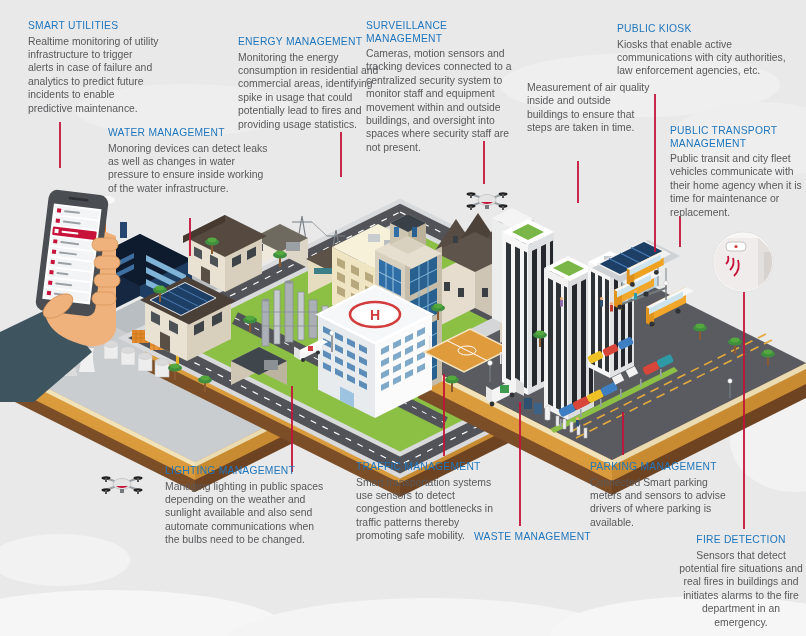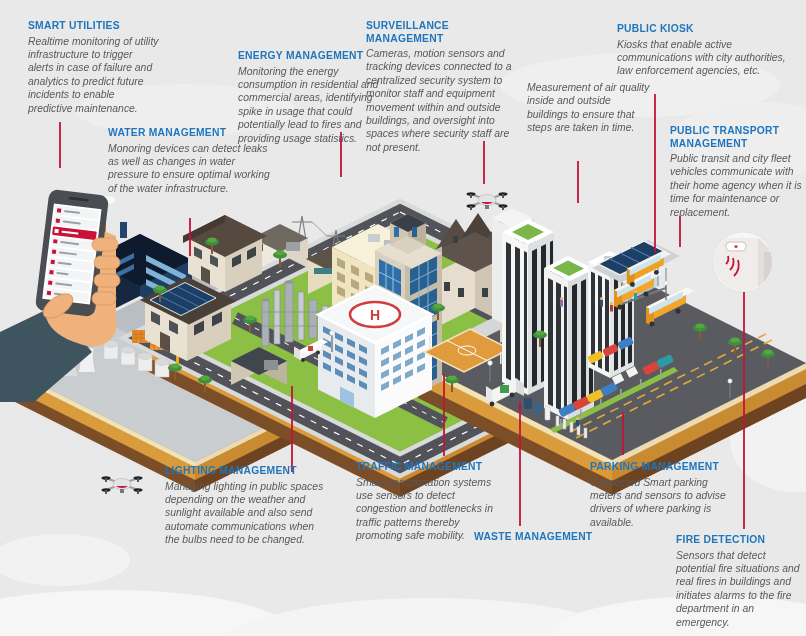--- a/index.html
+++ b/index.html
@@ -1,35 +1,35 @@
 <!DOCTYPE html>
 <html><head>
 <meta charset="utf-8">
 <style>
   html,body{margin:0;padding:0;}
   body{width:806px;height:636px;position:relative;background:#e9e9e9;overflow:hidden;
        font-family:"Liberation Sans",sans-serif;}
   #stage{position:absolute;left:0;top:0;width:806px;height:636px;}
   svg{position:absolute;left:0;top:0;}
   .callout{position:absolute;z-index:30;}
-  .callout h3{margin:0 0 2px 0;font-size:10.3px;font-weight:bold;color:#1f76bd;
+  .callout h3{margin:0 0 2px 0;font-size:10.3px;font-weight:normal;color:#1f76bd;
               letter-spacing:.25px;line-height:12.5px;}
-  .callout p{margin:0;font-size:10.4px;line-height:13.4px;color:#58595b;font-style:italic;}
+  .callout p{margin:0;font-size:10.4px;line-height:13.4px;color:#58595b;}
   .c0{left:28px;top:20px;width:132px;}
   .c1{left:108px;top:127px;width:165px;}
-  .c2{left:238px;top:50px;width:142px;}
+  .c2{left:238px;top:36px;width:142px;}
   .c3{left:366px;top:20px;width:146px;}
   .c4{left:527px;top:81px;width:126px;}
   .c5{left:617px;top:23px;width:178px;}
   .c6{left:670px;top:125px;width:134px;}
   .c7{left:165px;top:465px;width:160px;}
   .c8{left:356px;top:461px;width:142px;}
   .c9{left:474px;top:531px;width:142px;}
   .c10{left:590px;top:461px;width:142px;}
-  .c11{left:676px;top:534px;width:130px;}
+  .c11{left:676px;top:534px;width:130px;text-align:center;}
 </style>
 </head>
 <body>
 
 <div id="stage">
 
 <svg width="806" height="636" viewBox="0 0 806 636">
 
   <g>
     <ellipse cx="640" cy="85" rx="140" ry="32" fill="#efefef"></ellipse>
@@ -784,21 +784,21 @@
     <line x1="744" y1="292" x2="744" y2="529"></line>
   </g>
 </svg>
 
 <div class="callout c0">
   <h3>SMART UTILITIES</h3>
   <p>Realtime monitoring of utility infrastructure to trigger alerts in case of failure and analytics to predict future incidents to enable predictive maintenance.</p>
 </div>
 <div class="callout c1">
   <h3>WATER MANAGEMENT</h3>
-  <p>Monoring devices can detect leaks as well as changes in water pressure to ensure optimal working of the water infrastructure.</p>
+  <p>Monoring devices can detect leaks as well as changes in water pressure to ensure inside working of the water infrastructure.</p>
 </div>
 <div class="callout c2">
   <h3>ENERGY MANAGEMENT</h3>
   <p>Monitoring the energy consumption in residential and commercial areas, identifying spike in usage that could potentially lead to fires and providing usage statistics.</p>
 </div>
 <div class="callout c3">
   <h3>SURVEILLANCE MANAGEMENT</h3>
   <p>Cameras, motion sensors and tracking devices connected to a centralized security system to monitor staff and equipment movement within and outside buildings, and oversight into spaces where security staff are not present.</p>
 </div>
 <div class="callout c4">

